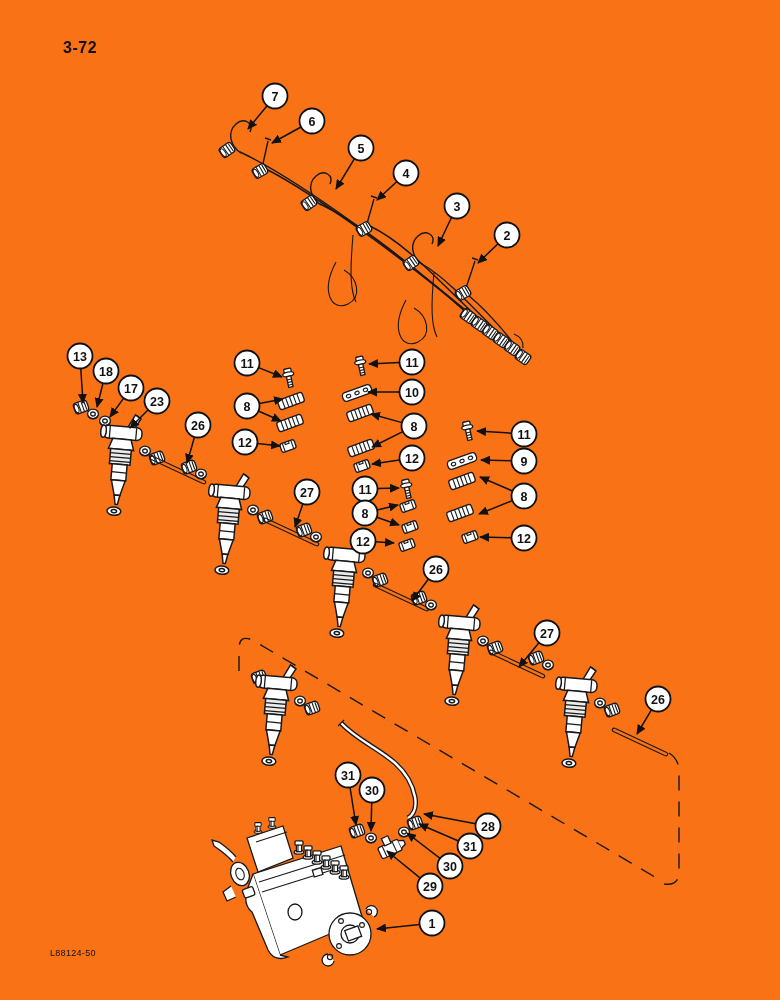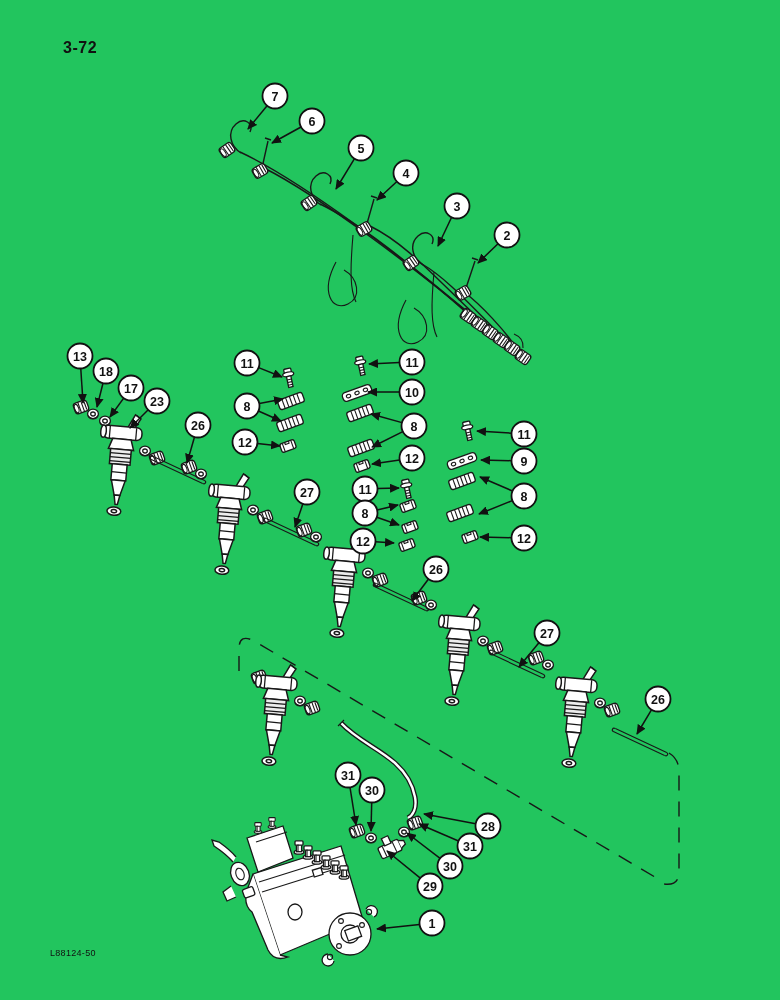--- a/index.html
+++ b/index.html
@@ -1,16 +1,16 @@
 <!DOCTYPE html>
 <html><head>
 <meta charset="utf-8">
 <style>
   html,body{margin:0;padding:0;background:#fff;}
-  .page{position:relative;width:780px;height:1000px;background:#22c55e;overflow:hidden;
+  .page{position:relative;width:780px;height:1000px;background:#f97316;overflow:hidden;
         font-family:"Liberation Sans",sans-serif;}
   svg{position:absolute;left:0;top:0;}
   .ln{stroke:#181818;fill:none;stroke-width:1.4;}
   .ln2{stroke:#181818;fill:none;stroke-width:1.1;}
   .pw{fill:#fff;stroke:#181818;stroke-width:1.3;}
   .pg{fill:#ececec;stroke:#181818;stroke-width:1.3;}
   text{font-family:"Liberation Sans",sans-serif;fill:#111;}
   .pageno{font-size:16px;font-weight:bold;letter-spacing:.5px;}
   .figcode{font-size:9px;letter-spacing:.3px;}
   .callout-num{font-size:12.5px;font-weight:bold;}

